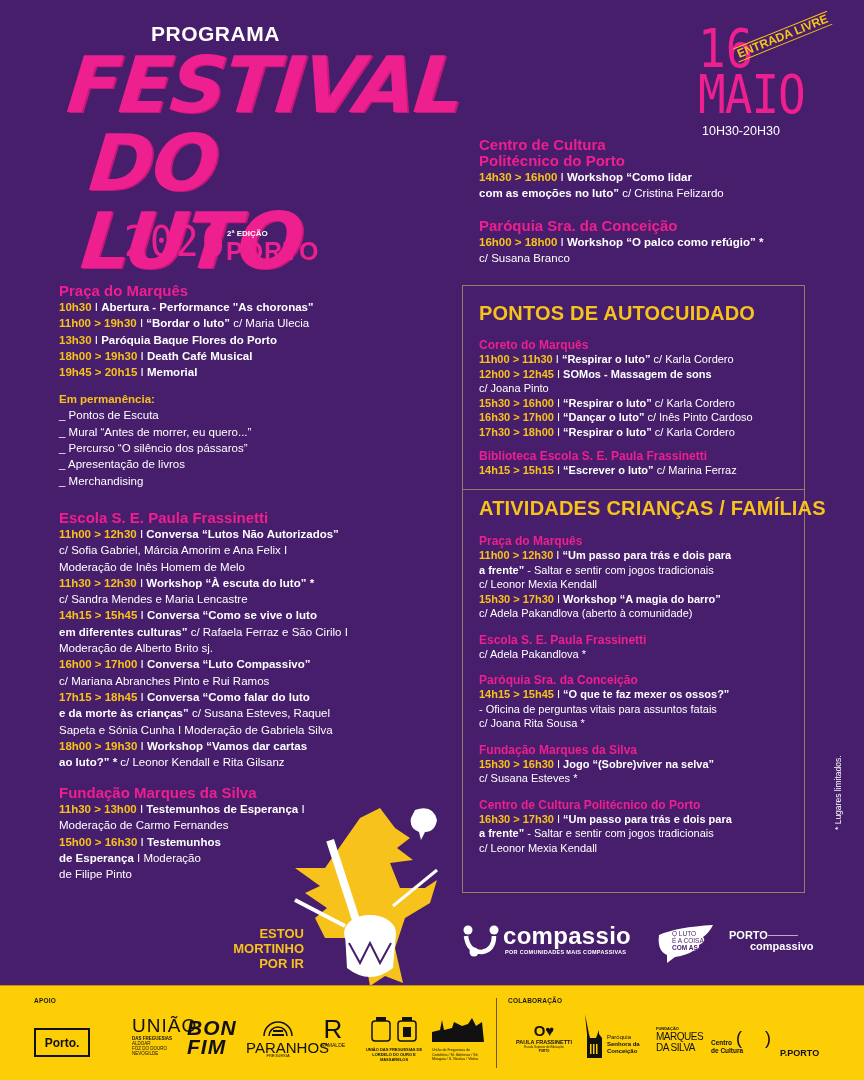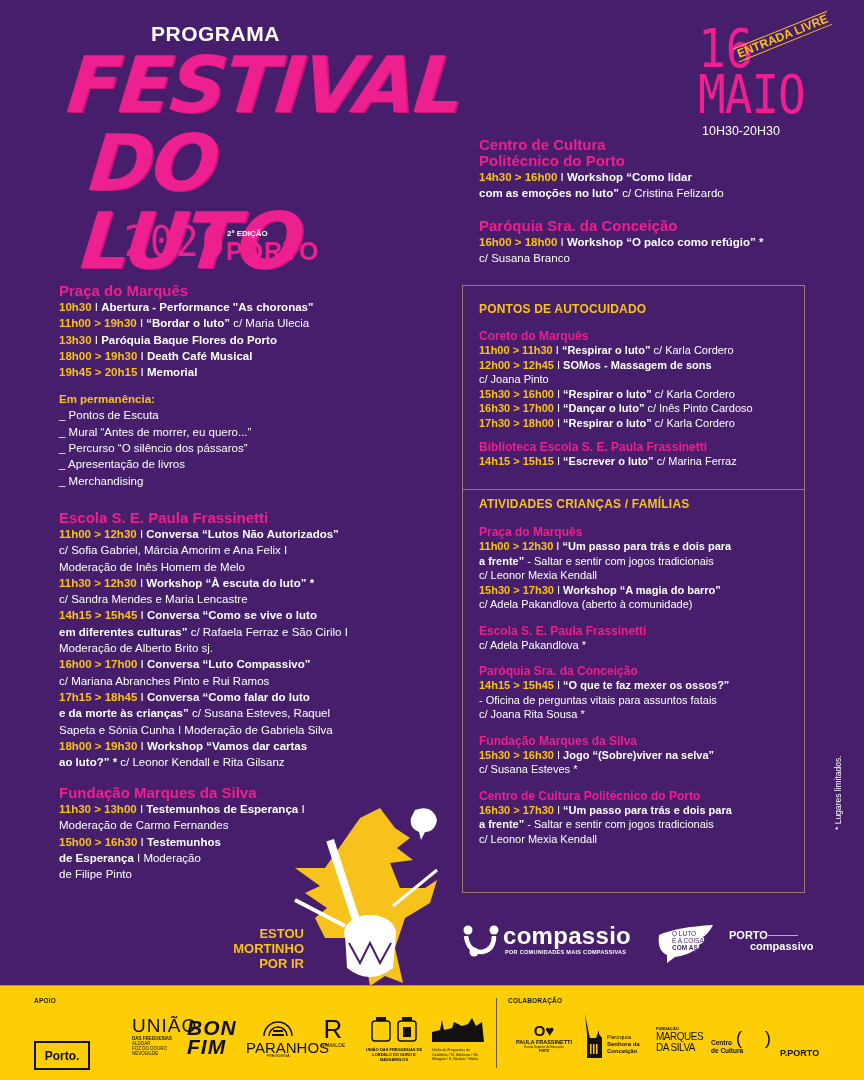--- a/index.html
+++ b/index.html
@@ -67,21 +67,21 @@
   .b { font-weight: bold; }
   .n { font-weight: normal; }
   .perm-head { color: #f6c21b; font-weight: bold; font-size: 11.5px; line-height: 16px; }
 
   .block { position: absolute; }
 
   
   .box {
     position: absolute; border: 1px solid #9c7a6b;
   }
-  .box-title { color: #f6c21b; font-weight: bold; font-size: 12px; letter-spacing: 0.2px; }
+  .box-title { color: #f6c21b; font-weight: bold; font-size: 20px; letter-spacing: 0.2px; }
 
   .side-note {
     left: 833px; top: 740px; width: 12px; height: 90px;
     font-size: 8.5px; color: #ffffff;
     writing-mode: vertical-rl; transform: rotate(180deg); white-space: nowrap;
   }
 
   
   .estou {
     left: 212px; top: 926px; width: 92px; text-align: right;
@@ -100,21 +100,21 @@
   
   .footer {
     left: 0; top: 985px; width: 864px; height: 95px; background: #fdcd06;
     border-top: 1px solid #c09018;
   }
   .footer-label { font-size: 6.5px; font-weight: bold; color: #1a1a1a; letter-spacing: 0.2px; }
   .flogo { position: absolute; color: #111; }
   .porto-box {
     left: 34px; top: 1028px; width: 56px; height: 29px;
     border: 2px solid #111; font-weight: bold; font-size: 12px; color: #111;
-    display: flex; align-items: center; justify-content: center; margin-top: 13px;
+    display: flex; align-items: center; justify-content: center;
   }
   .divider { left: 496px; top: 998px; width: 1px; height: 70px; background: #6b5a2a; }
 </style>
 </head>
 <body>
 
 <div class="abs programa">PROGRAMA</div>
 <div class="abs festival-title">
   <span>FESTIVAL</span>
   <span class="l2">DO LUTO</span>

